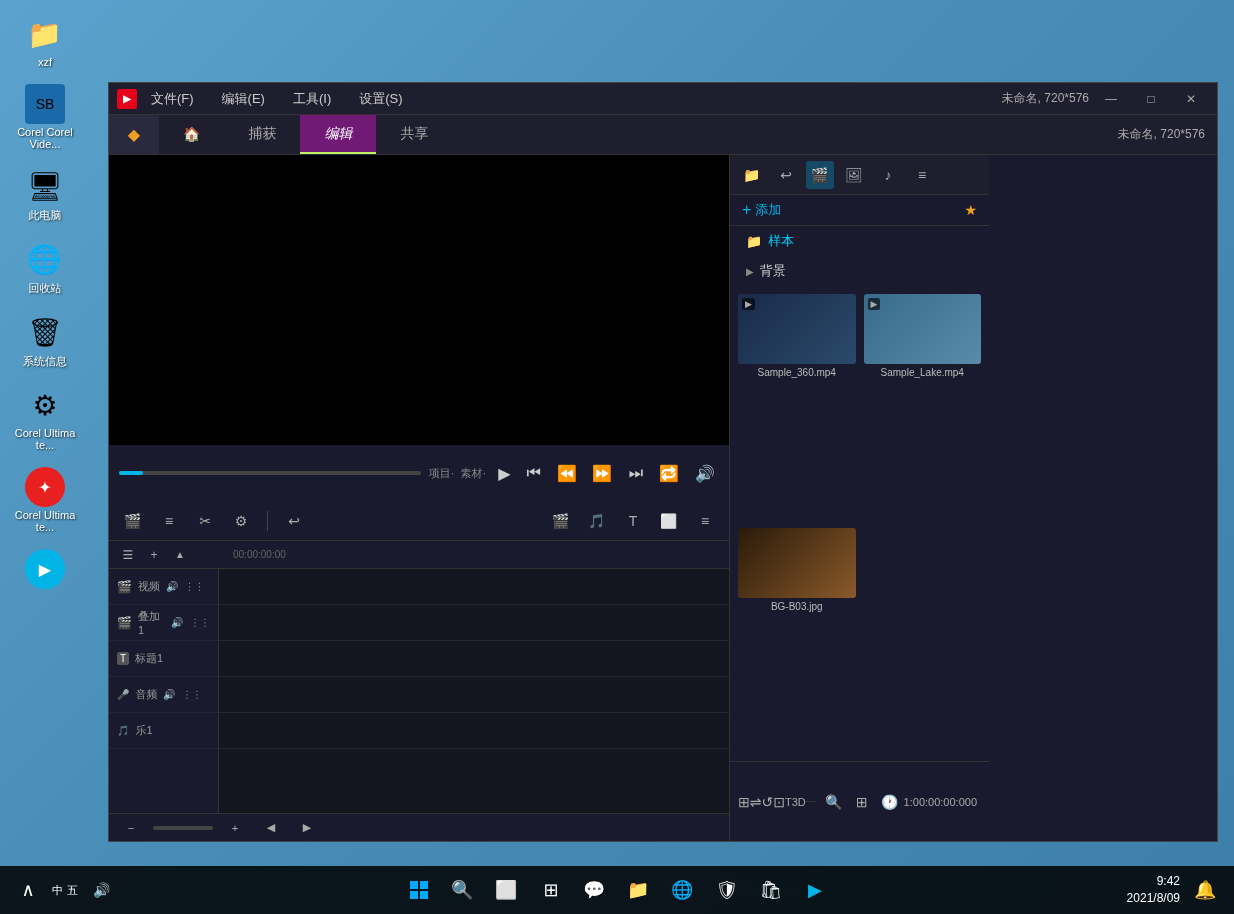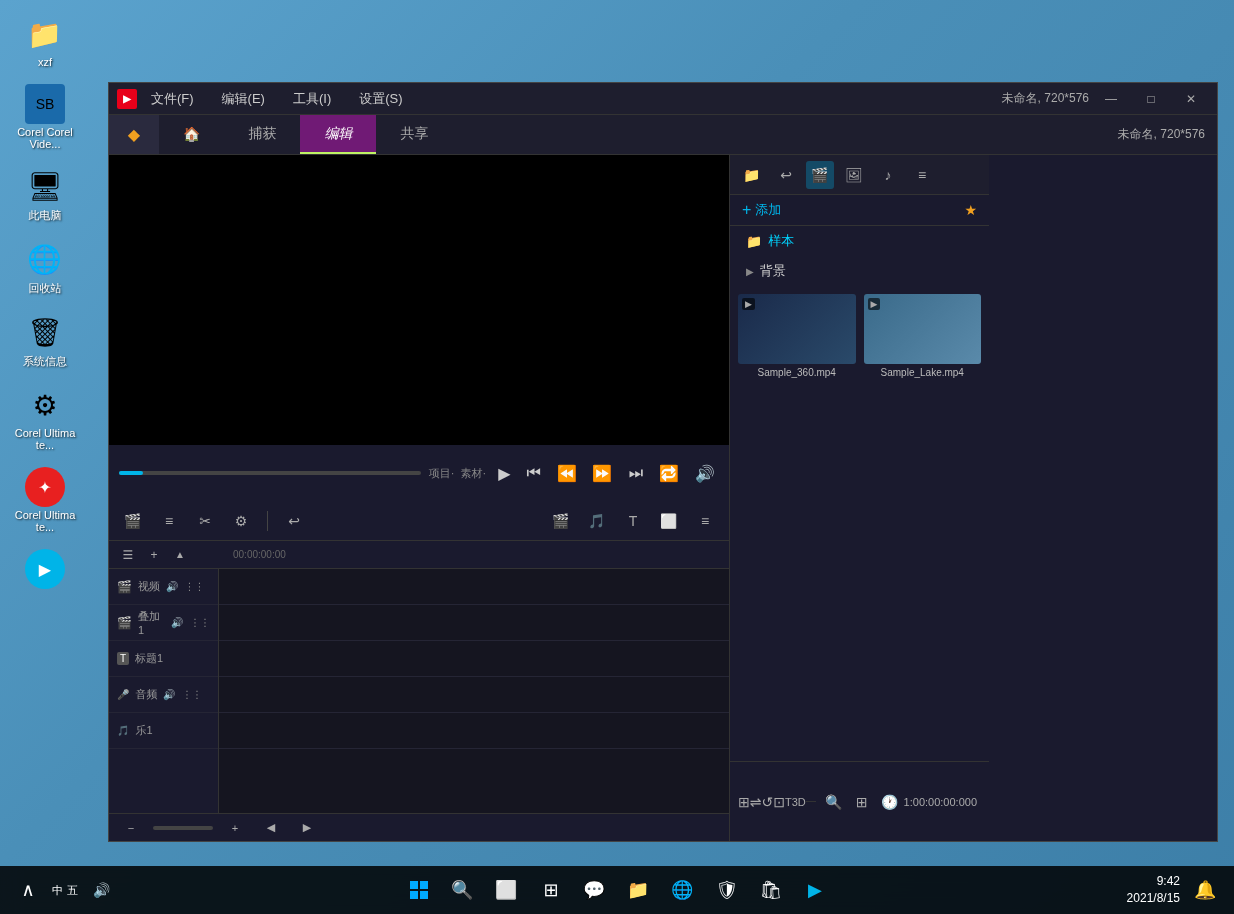--- a/index.html
+++ b/index.html
@@ -823,20 +823,25 @@
 
           <div class="media-item">
             <div class="media-thumb" style="background:linear-gradient(135deg,#3a6a8a,#5a8aaa);">
               <div class="media-icon-overlay">▶</div>
             </div>
             <span class="media-thumb-label">Sample_Lake.mp4</span>
           </div>
 
 
 
+          <div class="media-item">
+            <div class="media-thumb" style="background:linear-gradient(135deg,#2a1a0a,#8a5a2a);">
+            </div>
+            <span class="media-thumb-label">BG-B03.jpg</span>
+          </div>
 
         </div>
 
         <div class="bottom-right-panel">
           <div class="br-btn">⊞</div>
           <div class="br-btn">⇌</div>
           <div class="br-btn">↺</div>
           <div class="br-btn">⊡</div>
           <div class="br-btn" style="font-size:11px;">T3D</div>
           <div style="width:100%;height:1px;background:#333;margin:4px 0;"></div>
@@ -924,19 +929,19 @@
       <div class="taskbar-btn">💬</div>
       <div class="taskbar-btn">📁</div>
       <div class="taskbar-btn" style="color:#00aaff;">🌐</div>
       <div class="taskbar-btn">🛡</div>
       <div class="taskbar-btn">🛍</div>
       <div class="taskbar-btn" style="color:#00b4e8;">▶</div>
     </div>
     <div class="taskbar-right">
       <div class="taskbar-time">
         <div>9:42</div>
-        <div>2021/8/15</div>
+        <div>2021/8/09</div>
       </div>
       <div class="taskbar-btn">🔔</div>
     </div>
   </div>
 
 </div>
 
 </body></html>

